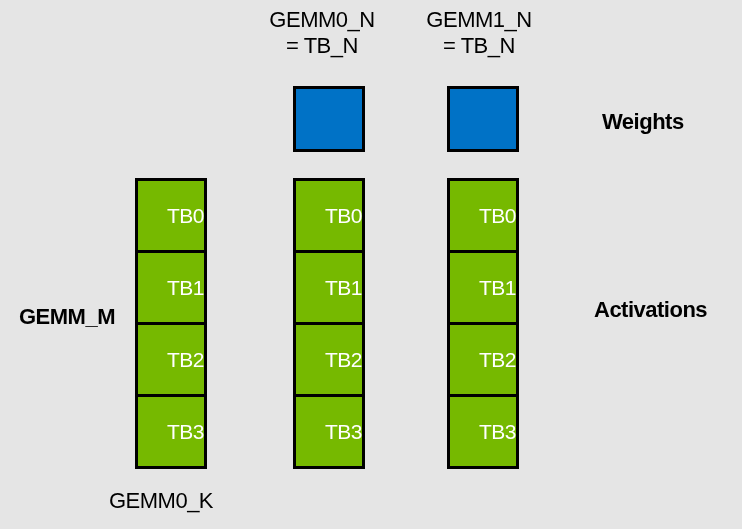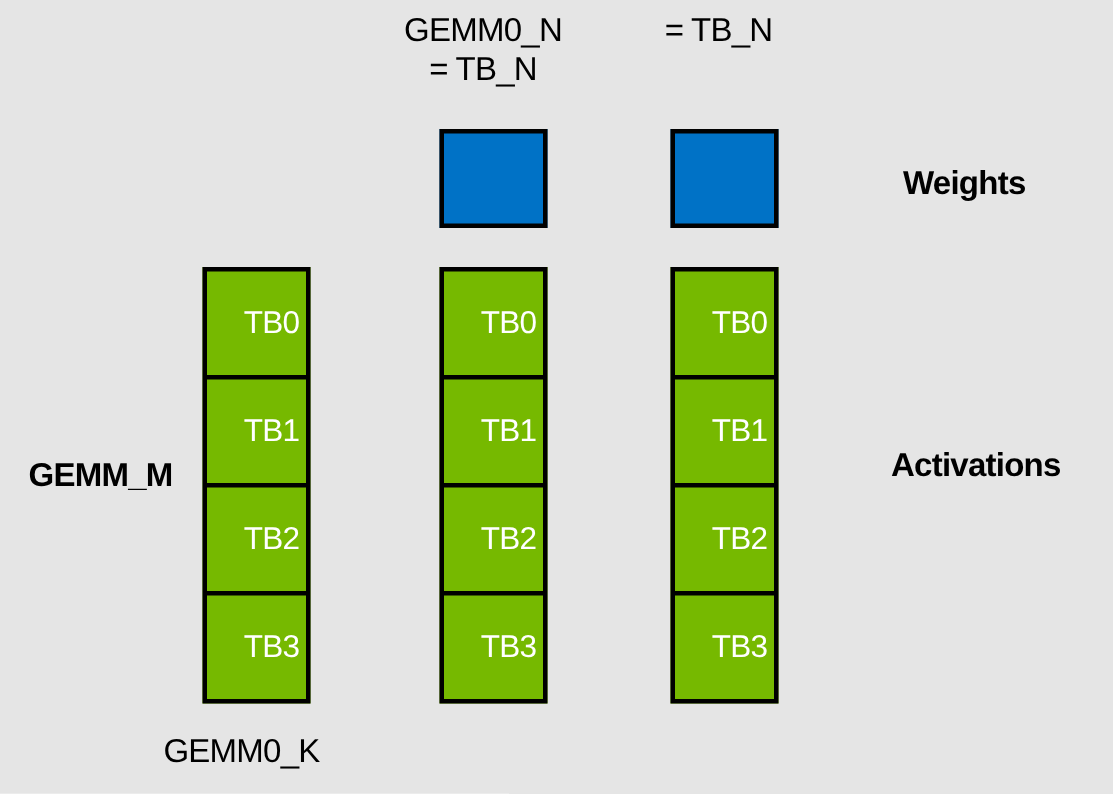--- a/index.html
+++ b/index.html
@@ -60,21 +60,21 @@
     top: 178px;
     border: 3px solid var(--border-color, #000);
     background: var(--activation-fill, #76B900);
     display: flex;
     flex-direction: column;
   }
   .tb-block {
     flex: 1;
     display: flex;
     align-items: center;
-    justify-content: center;
+    justify-content: flex-end;
     padding-left: 20px;
   }
   .tb-block:not(:last-child) {
     border-bottom: 3px solid var(--border-color, #000);
   }
   .tb-text {
     color: var(--tb-text-color, #fff);
     font-size: 21px;
     letter-spacing: -0.5px;
   }
@@ -82,20 +82,21 @@
 </head>
 <body>
 
 <div class="canvas">
 
   <div class="top-label" style="left:242px">
     <div>GEMM0_N</div>
     <div>= TB_N</div>
   </div>
   <div class="top-label" style="left:399px">
+    <div>GEMM1_N</div>
     <div>= TB_N</div>
   </div>
 
   <div class="weight-block" style="left:293px"></div>
   <div class="weight-block" style="left:447px"></div>
 
   <div class="activation-column" style="left:135px">
     <div class="tb-block">
         <span class="tb-text">TB0</span>
       </div>

